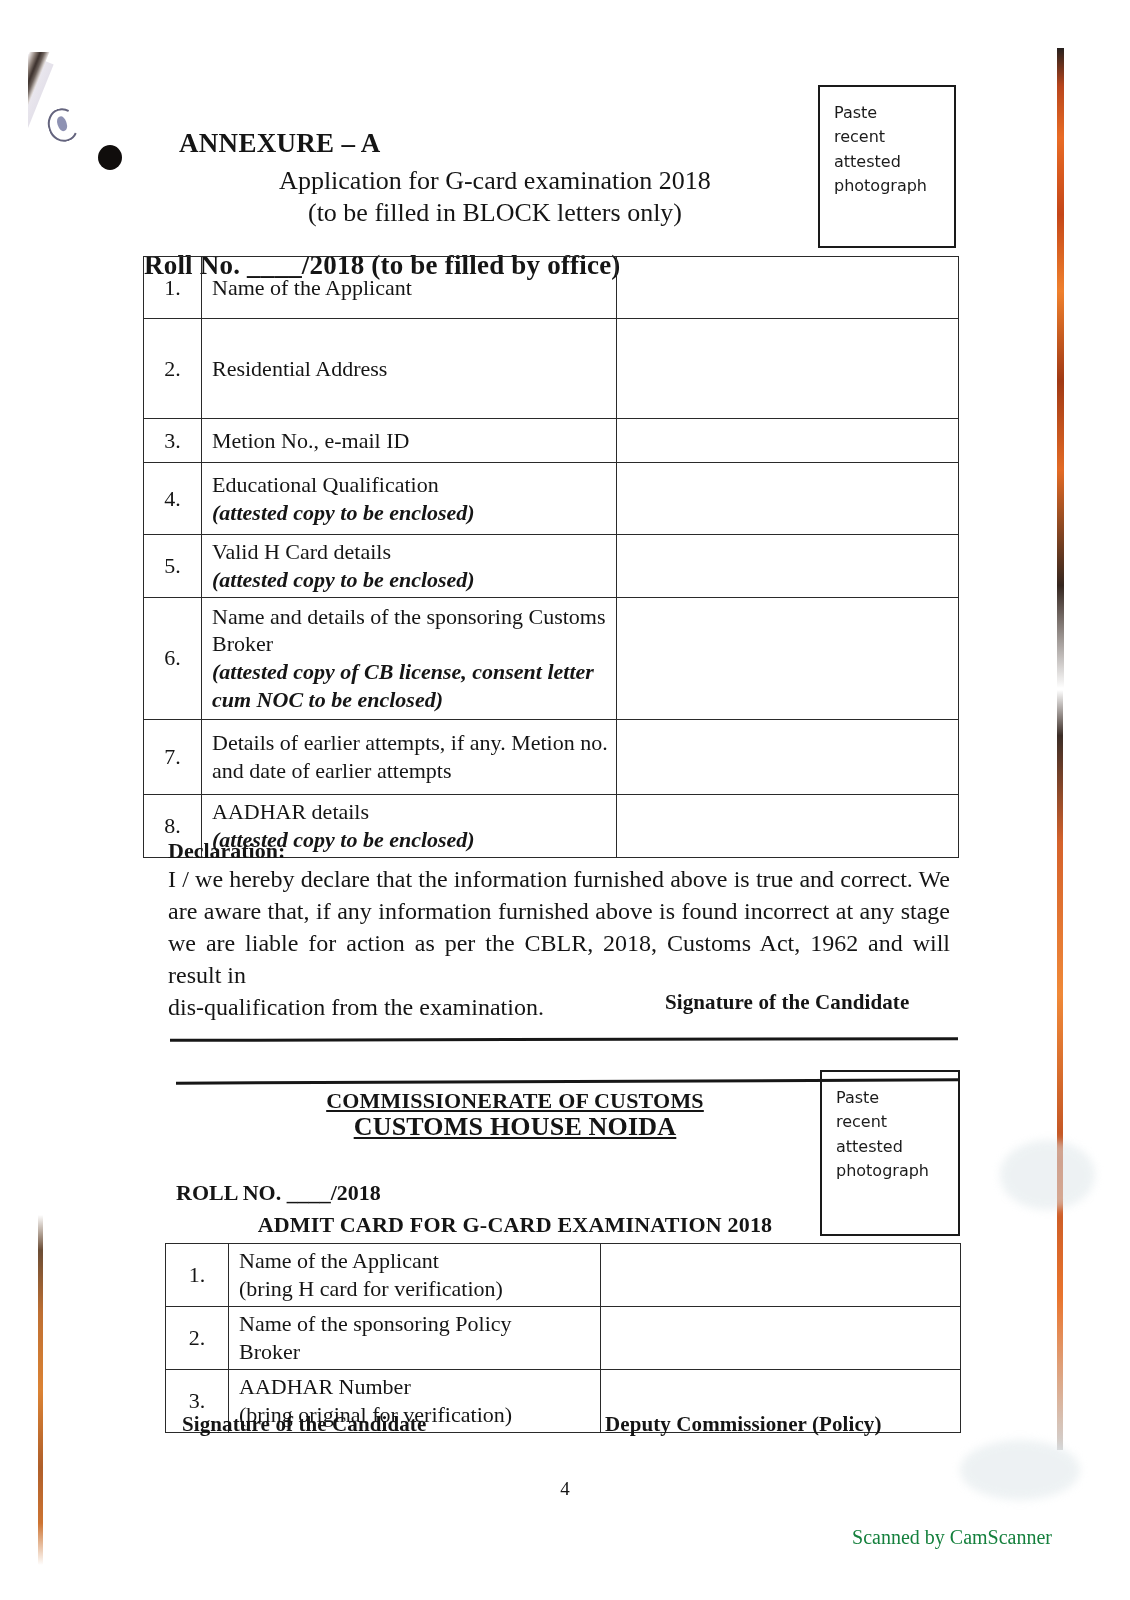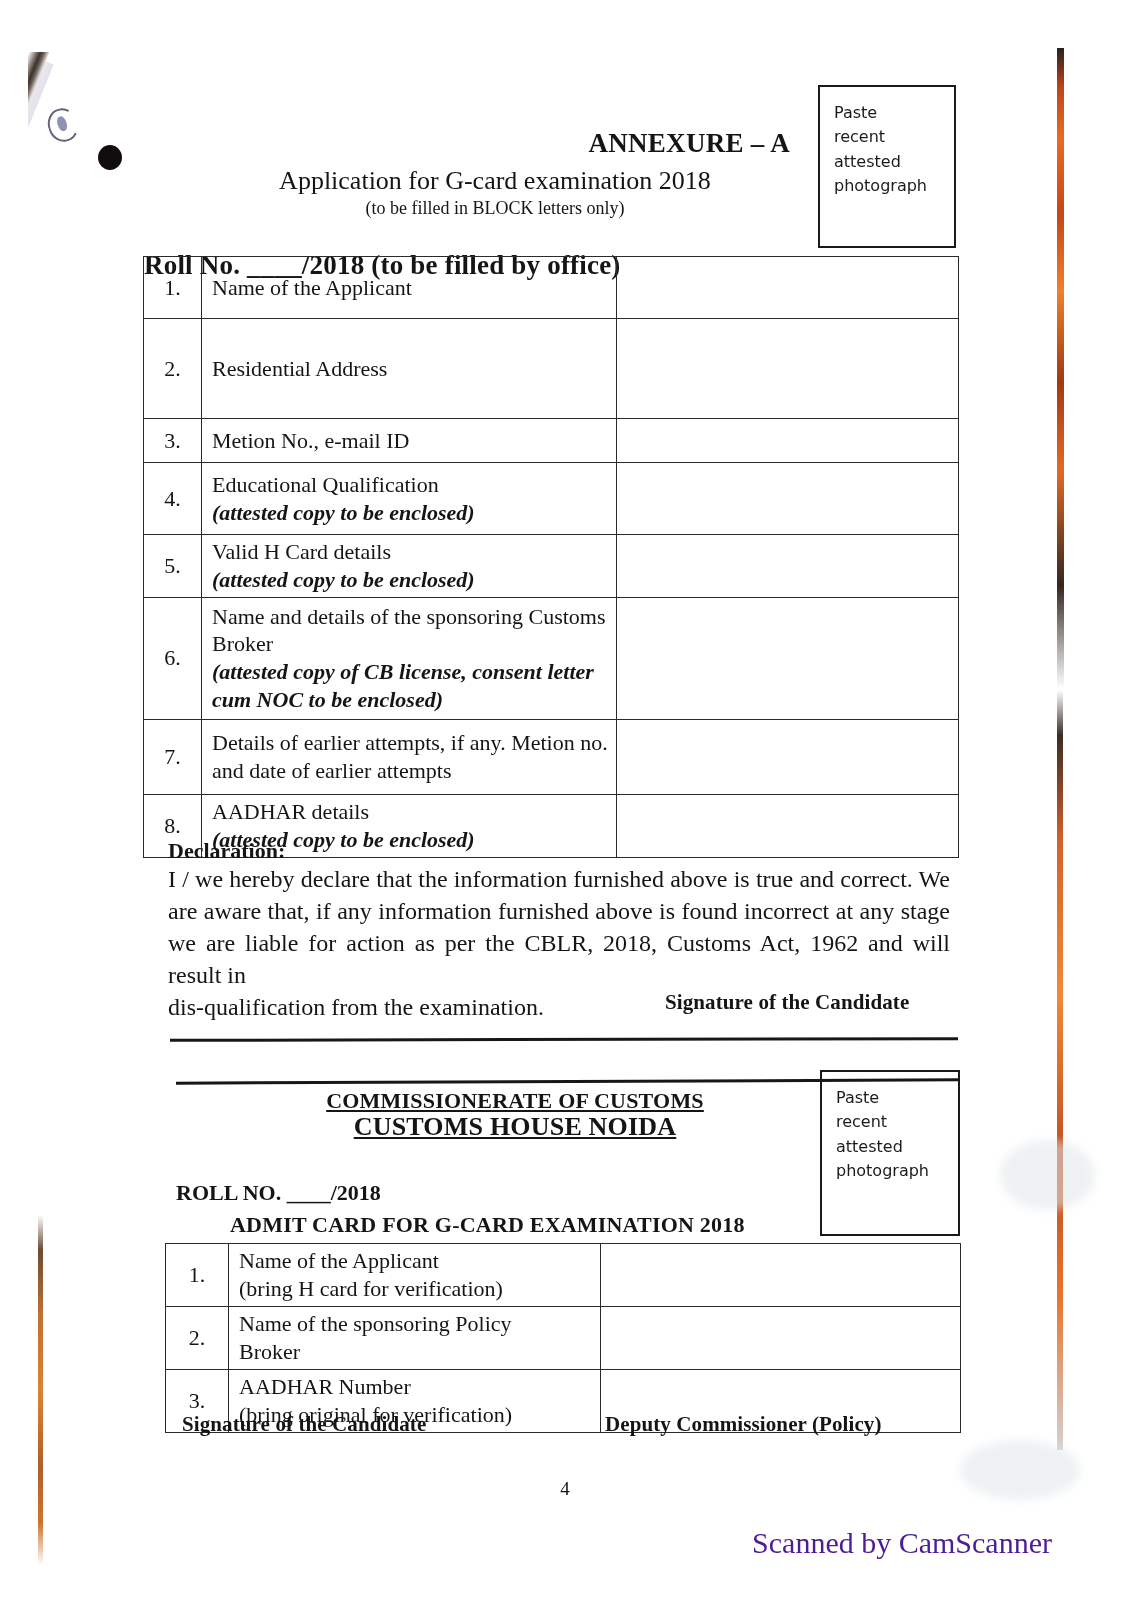--- a/index.html
+++ b/index.html
@@ -95,40 +95,40 @@
     width: 9px; height: 15px;
     background: #5a5f90;
     border-radius: 45%;
     opacity: .8;
   }
 
   
   .hdr { position: absolute; left: 0; top: 0; width: 100%; }
   .hdr-title {
     position: absolute;
-    left: 170px; top: 128px;
+    left: 179px; top: 128px;
     width: 620px;
-    text-align: right;
+    text-align: left;
     font-weight: bold;
     font-size: 27px;
     letter-spacing: .3px;
   }
   .hdr-sub1 {
     position: absolute;
     left: 185px; top: 166px;
     width: 620px;
     text-align: center;
     font-size: 26px;
   }
   .hdr-sub2 {
     position: absolute;
     left: 185px; top: 198px;
     width: 620px;
     text-align: center;
-    font-size: 18px;
+    font-size: 26px;
   }
   .rollno {
     position: absolute;
     left: 144px; top: 226px;
     font-weight: bold;
     font-size: 27px;
     letter-spacing: .2px;
     margin-top: 24px;
   }
 
@@ -234,21 +234,21 @@
   .ac-roll {
     position: absolute;
     left: 176px; top: 1180px;
     font-weight: bold;
     font-size: 22px;
   }
   .ac-admit {
     position: absolute;
     left: 230px; top: 1212px;
     width: 570px;
-    text-align: left;
+    text-align: center;
     font-weight: bold;
     font-size: 22px;
     letter-spacing: .2px;
   }
 
   
   .sig2a {
     position: absolute;
     left: 182px; top: 1412px;
     font-weight: bold;
@@ -266,22 +266,22 @@
   .pageno {
     position: absolute;
     left: 0; top: 1478px;
     width: 1130px;
     text-align: center;
     font-size: 19px;
   }
   .watermark {
     position: absolute;
     right: 78px; top: 1526px;
-    font-size: 30px;
-    color: #4c1d95;
+    font-size: 20px;
+    color: #15803d;
   }
   .smudge {
     position: absolute;
     border-radius: 50%;
     background: #dfe7ea;
     opacity: .55;
     filter: blur(4px);
   }
 </style>
 </head>

